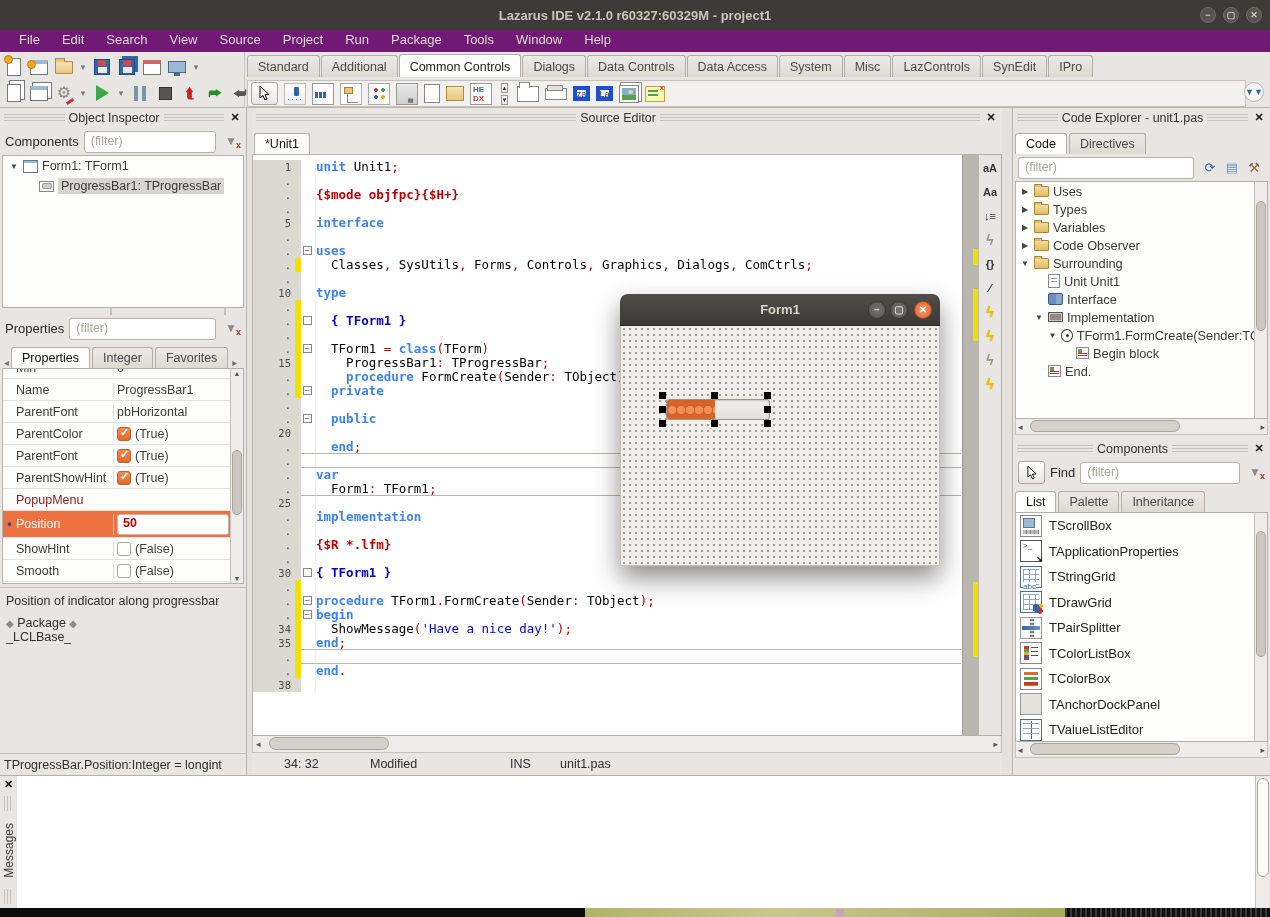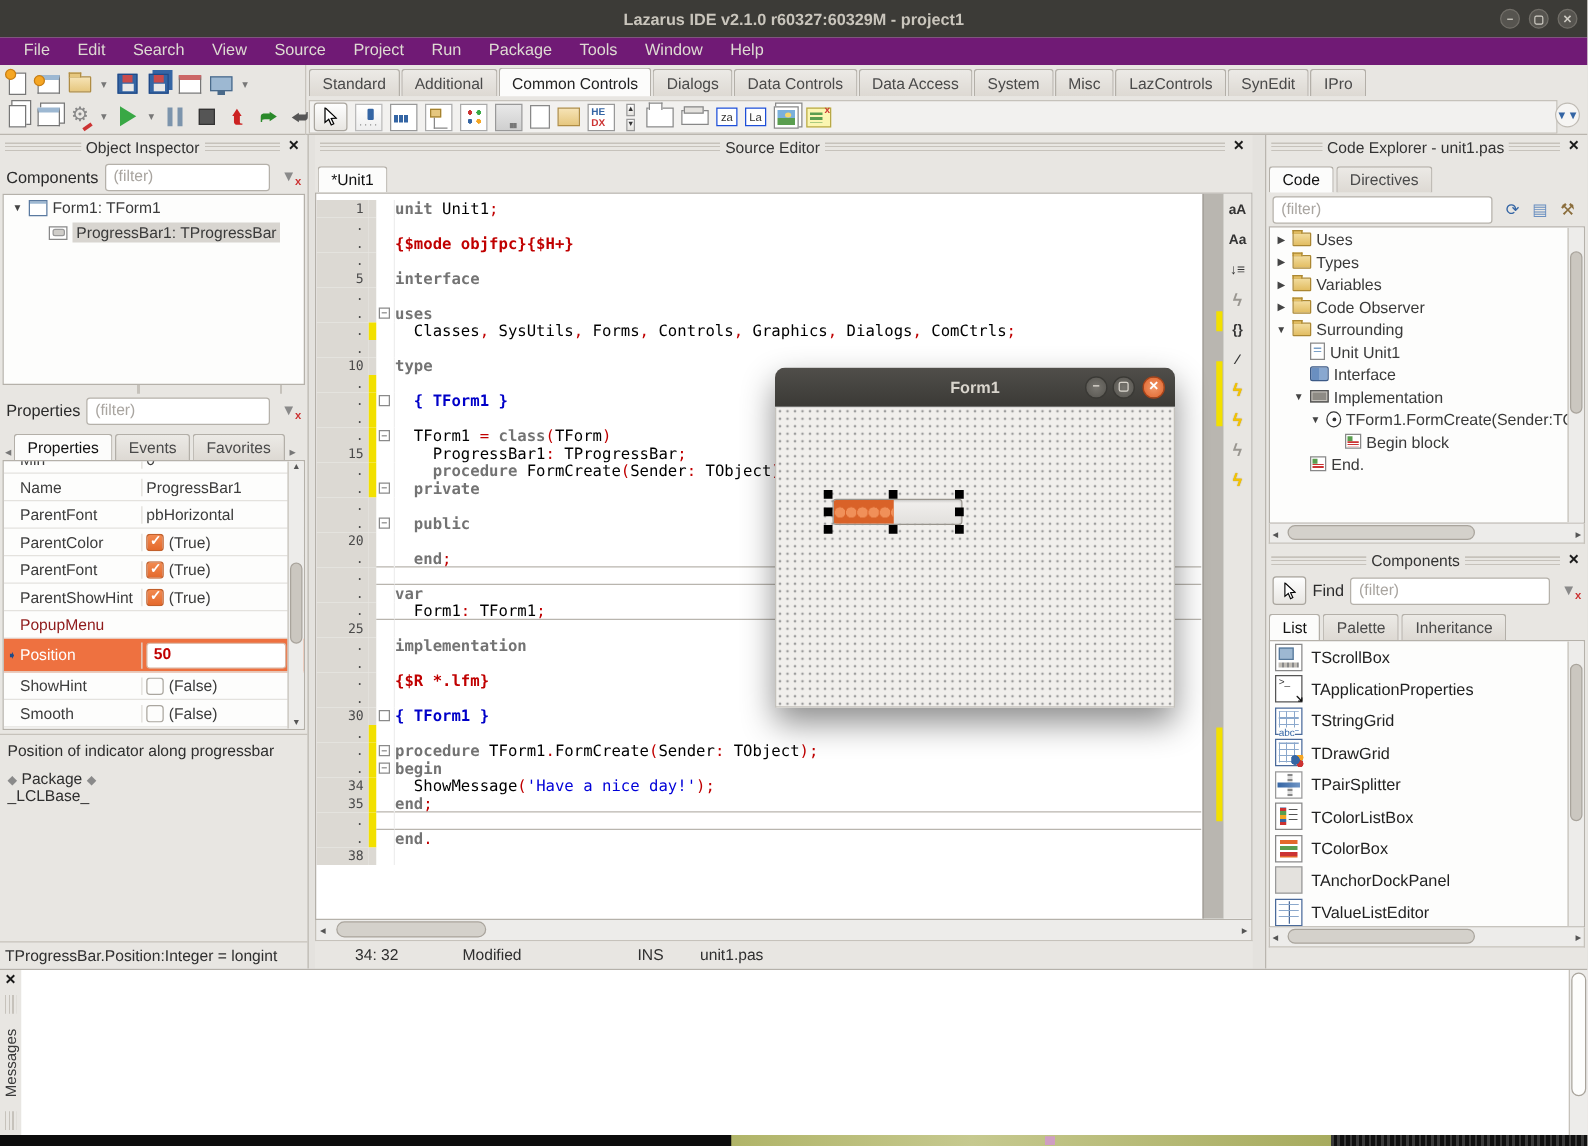--- a/index.html
+++ b/index.html
@@ -64,21 +64,21 @@
   .p-coolbar{background:linear-gradient(#f6e3b5,#e6c77f);border:1px solid #b08d44;width:18px;height:15px}
   .p-pagecontrol{background:#fff;border:1px solid #999;font-weight:bold}
   .p-pagecontrol::before{content:"HE";position:absolute;top:1px;left:2px;color:#3465a4;font-size:8px}
   .p-pagecontrol::after{content:"DX";position:absolute;bottom:1px;left:2px;color:#c33;font-size:8px}
   .p-updown{width:13px;height:22px;display:flex;flex-direction:column;gap:2px}
   .p-updown span{flex:1;border:1px solid #999;background:linear-gradient(#fdfdfd,#e4e2de);font-size:6px;color:#333;text-align:center;line-height:8px}
   .p-tabcontrol{background:#fff;border:1px solid #888;width:22px;height:16px;position:relative}
   .p-tabcontrol::before{content:"";position:absolute;top:-5px;left:1px;width:9px;height:5px;background:#fff;border:1px solid #888;border-bottom:none}
   .p-headercontrol{background:#fff;border:1px solid #888;width:22px;height:12px}
   .p-headercontrol::before{content:"";position:absolute;top:-4px;left:1px;width:14px;height:4px;background:#e4e2de;border:1px solid #888}
-  .p-text{background:#fff;border:1px solid #1d4ed8;width:17px;height:15px;color:#333;font-size:9px}
+  .p-text{background:#fff;border:4px solid #1d4ed8;width:17px;height:15px;color:#333;font-size:9px}
   .p-imagelist{background:#fff;border:1px solid #888;width:20px;height:18px;box-shadow:2px -2px 0 #fff,2px -2px 0 1px #888}
   .p-imagelist::before{content:"";position:absolute;inset:2px;background:linear-gradient(#7ab0dc 55%,#5a9e4f 55%)}
   .p-imagelist::after{content:"";position:absolute;left:8px;top:4px;width:5px;height:4px;background:#f5d76e;border-radius:50%}
   .p-popupnotifier{background:#fbf6b2;border:1px solid #b8a847;width:20px;height:16px}
   .p-popupnotifier::before{content:"";position:absolute;left:2px;top:3px;right:6px;height:8px;background:repeating-linear-gradient(#5a9e4f 0 2px,#fbf6b2 2px 4px)}
   .p-popupnotifier::after{content:"x";position:absolute;right:0px;top:-4px;color:#c33;font-size:8px;font-weight:bold}
   
   .panel{background:#e8e6e2}
   .dockhdr{height:20px;display:flex;align-items:center;gap:4px;padding:0 4px}
   .grip{flex:1;height:9px;background:repeating-linear-gradient(to bottom,#c6c2bb 0 1px,transparent 1px 3px)}
@@ -128,21 +128,21 @@
   #se-main{flex:1;position:relative;background:#fff;border:1px solid #b5b1aa;overflow:hidden}
   #code{position:absolute;left:0;top:0;right:40px;bottom:0;padding-top:5px;font-family:"DejaVu Sans Mono",monospace;font-size:12.5px}
   .cl{height:14px;display:flex;align-items:stretch;line-height:14px}
   .g{width:42px;text-align:right;color:#4a4a4a;font-size:10.5px;background:#dcd9d3;padding-right:4px}
   .mbar{width:6px;background:#dcd9d3}
   .mbar.on{background:#f2e000}
   .fold{width:15px;position:relative;border-right:1px solid #eee}
   .fbox{position:absolute;left:2px;top:2px;width:9px;height:9px;border:1px solid #8a8a8a;background:#fff;font-size:8px;line-height:7px;text-align:center;color:#555}
   .ct{white-space:pre;flex:1}
   .cl.sep .ct,.cl.sep .fold{border-bottom:1px solid #b9b5ae}
-  .tk-k{font-weight:bold;color:#737373}
+  .tk-k{font-weight:bold;color:#3b82f6}
   .tk-d{font-weight:bold;color:#c00000}
   .tk-c{font-weight:bold;color:#0000c8}
   .tk-s{color:#0000d8}
   .tk-p{color:#c00000}
   .tk-t{color:#000}
   #se-vsb{position:absolute;right:22px;top:0;width:17px;bottom:0;background:#b9b6b0;border-left:1px solid #a09c95}
   .ymark{position:absolute;right:1px;width:5px;background:#f2e000}
   #se-right{position:absolute;right:0;top:0;width:22px;bottom:0;background:#e8e6e2;display:flex;flex-direction:column;align-items:center;padding-top:2px;gap:3px}
   .seri{width:20px;height:21px;display:flex;align-items:center;justify-content:center;font-size:11px;font-weight:bold;color:#333}
   .bolt{color:#f5c400;text-shadow:0 0 1px #a98500;font-size:14px}
@@ -383,21 +383,21 @@
     </div>
   <div class="oisplit"></div>
   <div class="oirow">
     <span class="oilabel">Properties</span>
     <span class="flt flex1">(filter)</span>
     <span class="funnel">▼</span>
   </div>
   <div class="tabsrow oitabs" id="oi-tabs">
       <span class="arr">◂</span>
       <span class="tab2 active">Properties</span>
-      <span class="tab2">Events</span>
+      <span class="tab2">Integer</span>
       <span class="tab2">Favorites</span>
       <span class="arr">▸</span>
     </div>
   <div id="oi-grid">
       <div class="grow" style="margin-top: -12px;">
         <span class="gmark"></span>
         <span class="gname">Min</span>
         <span class="gval">
           <span>0</span>
         </span>

